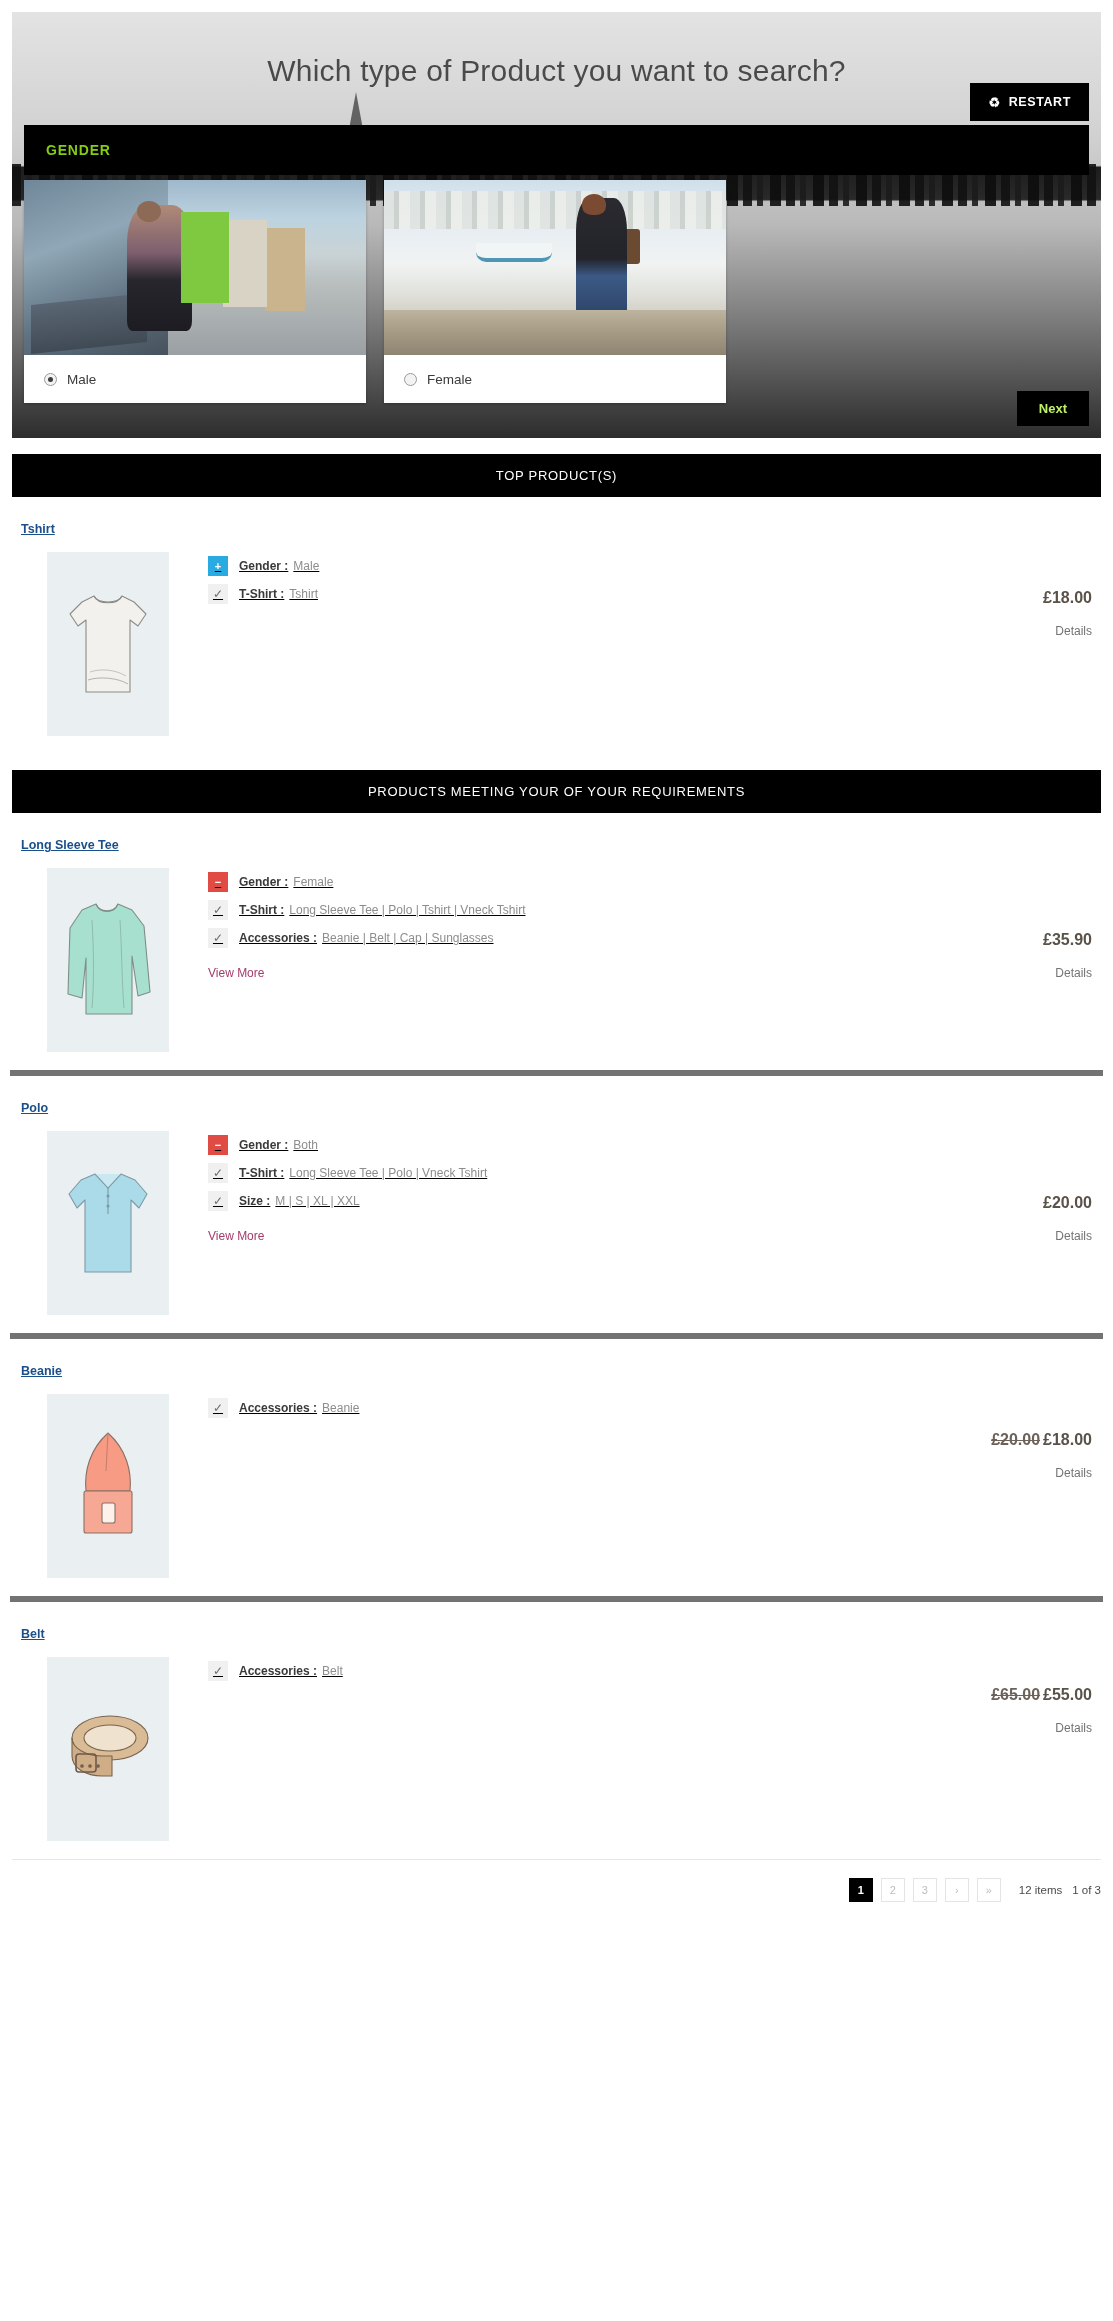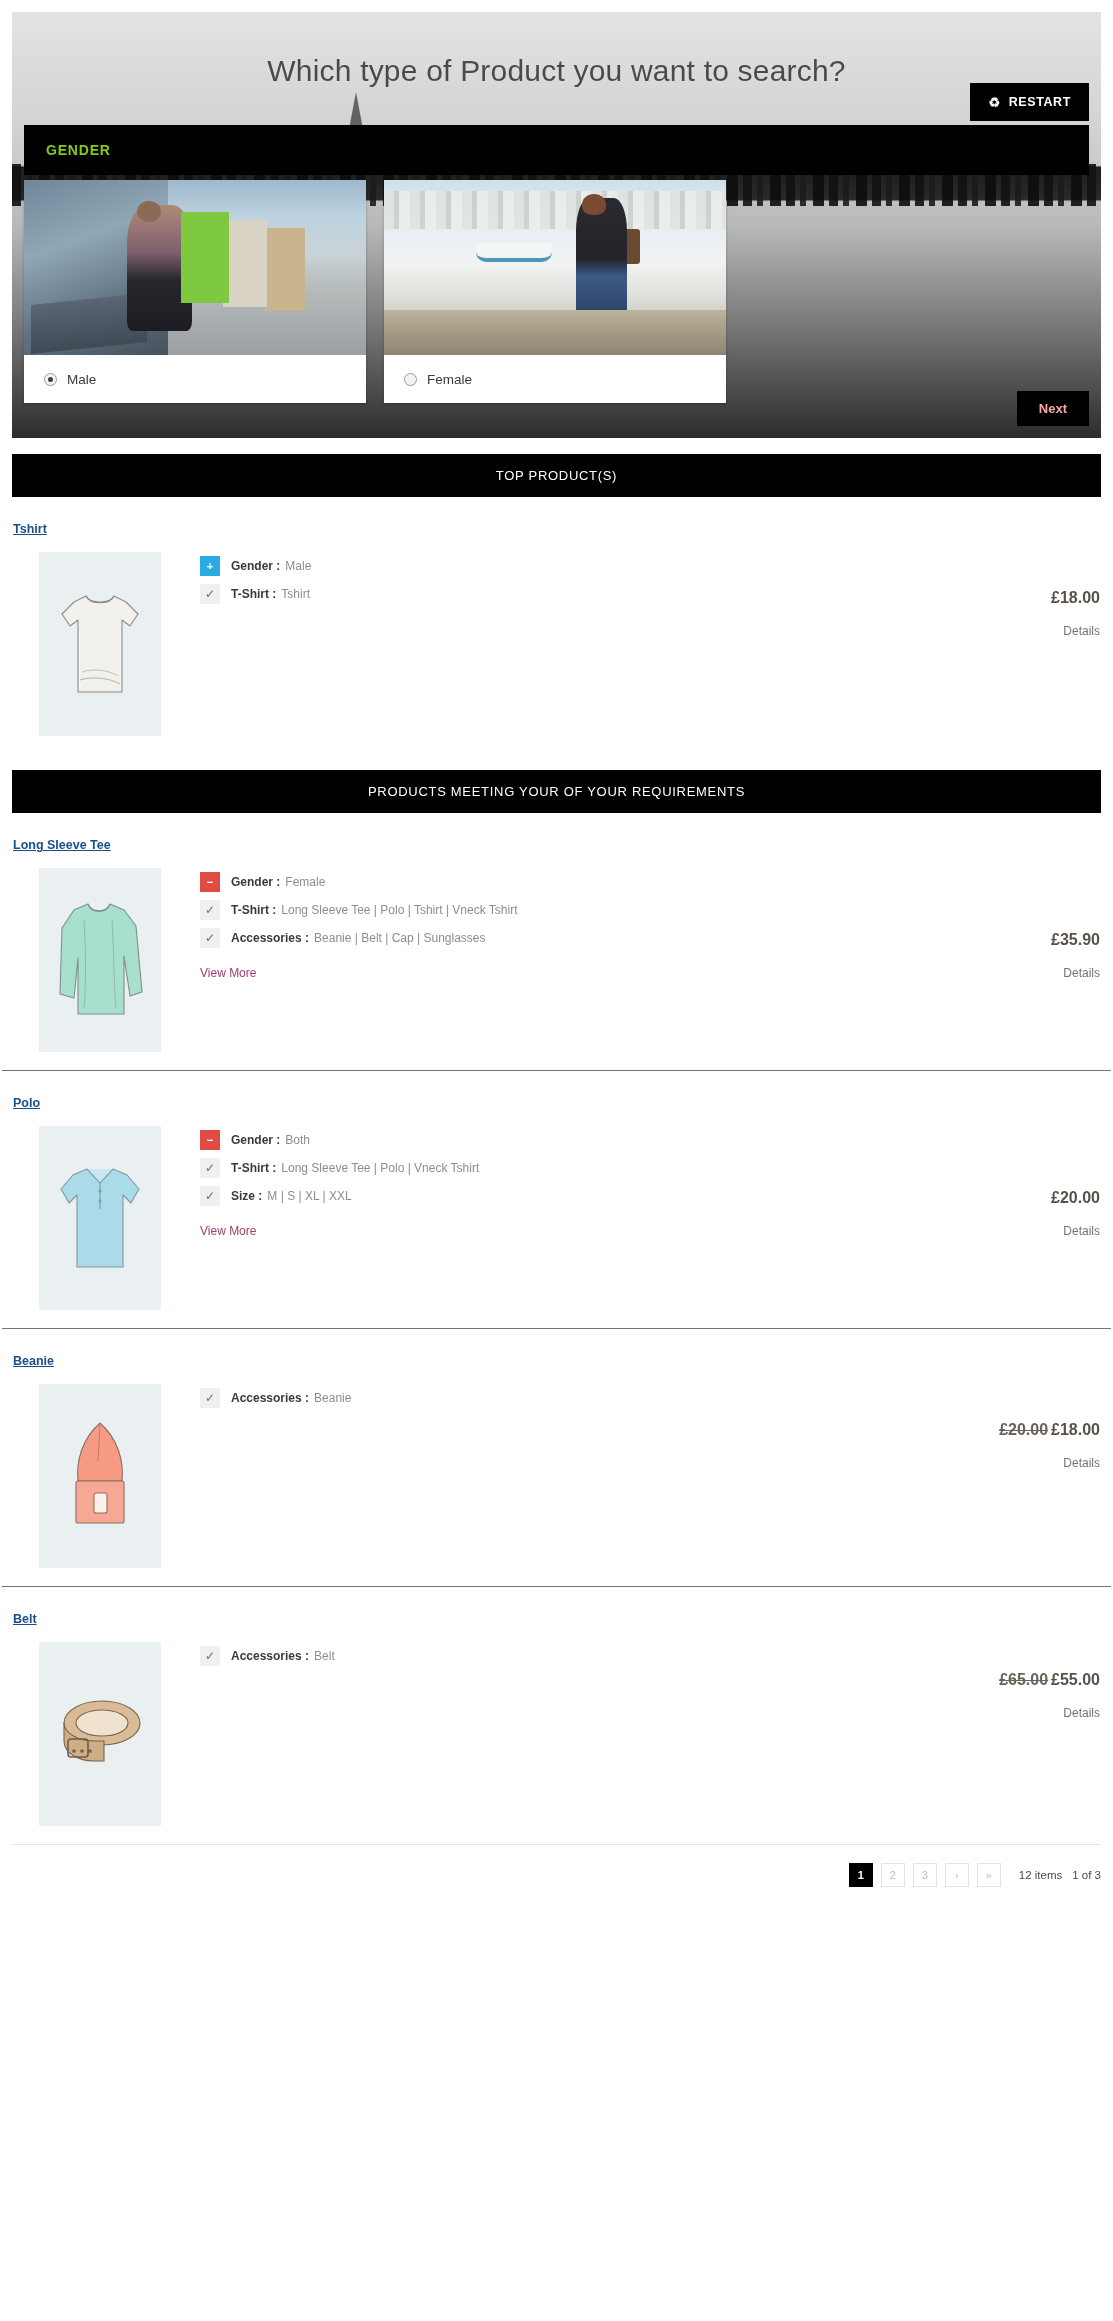--- a/index.html
+++ b/index.html
@@ -176,46 +176,46 @@
   }
   .radio.checked::after{
     content:"";position:absolute;left:3px;top:3px;width:5px;height:5px;
     border-radius:50%;background:#3d3d3d;
   }
   .choice-label .txt { font-size: 13.5px; color: #3b3b3b; }
 
   .next-btn {
     position: absolute;
     right: 12px; bottom: 12px;
-    background: #000; color: #fca5a5;
+    background: #000; color: #bef264;
     font-size: 13px; font-weight: 600;
     padding: 10px 22px;
     border: none; cursor: pointer;
     font-family: "Liberation Sans", sans-serif;
   }
 
   
   .section-bar {
     background: #000;
     color: #fff;
     text-align: center;
     font-size: 13px;
     font-weight: 400;
     letter-spacing: .7px;
     padding: 14px 0;
     margin: 0 12px;
   }
   .sec-gap-top { margin-top: 16px; }
 
   
-  .prod-wrap { padding: 0 2px; }
+  .prod-wrap { padding: 0 10px; text-decoration: underline; }
   .product {
     position: relative;
     padding: 22px 0 18px 0;
-    border-bottom: 1px solid #737373;
+    border-bottom: 6px solid #737373;
   }
   .product.no-border { border-bottom: none; }
   .prod-title {
     color: #1a4f8a;
     font-size: 12.5px;
     font-weight: 700;
     text-decoration: underline;
     margin: 0 0 16px 11px;
     display: inline-block;
     cursor: pointer;

